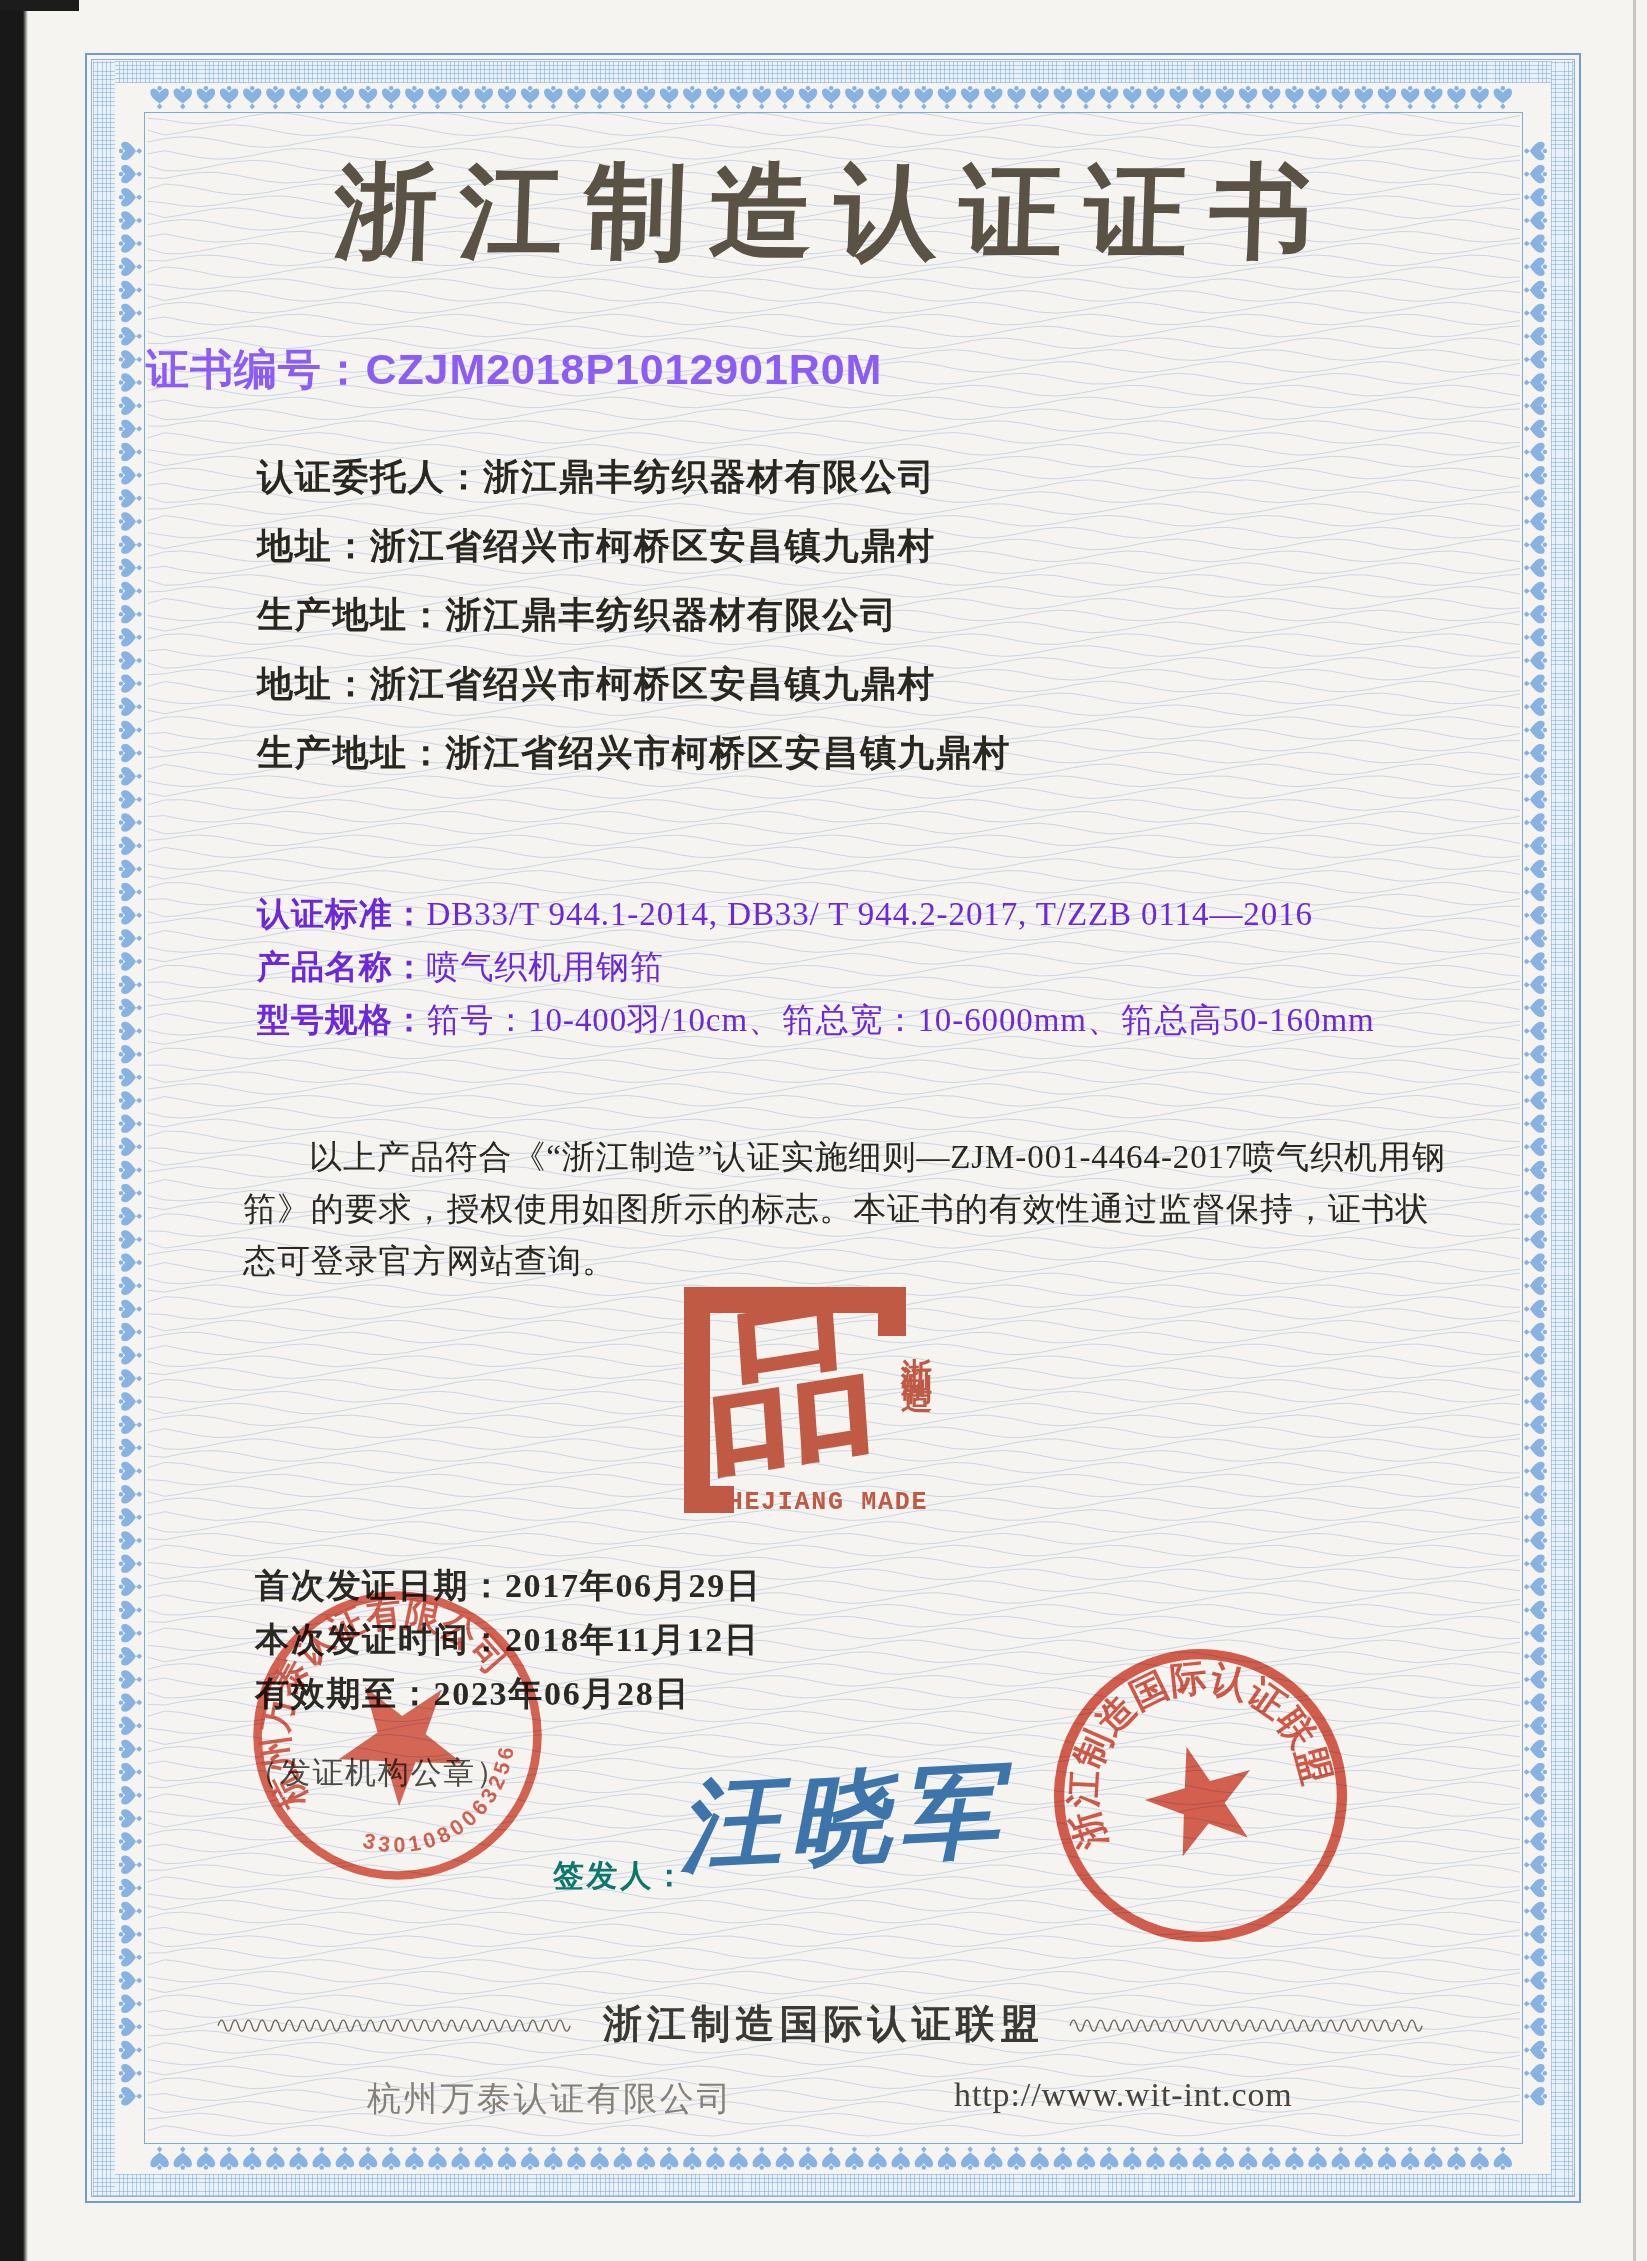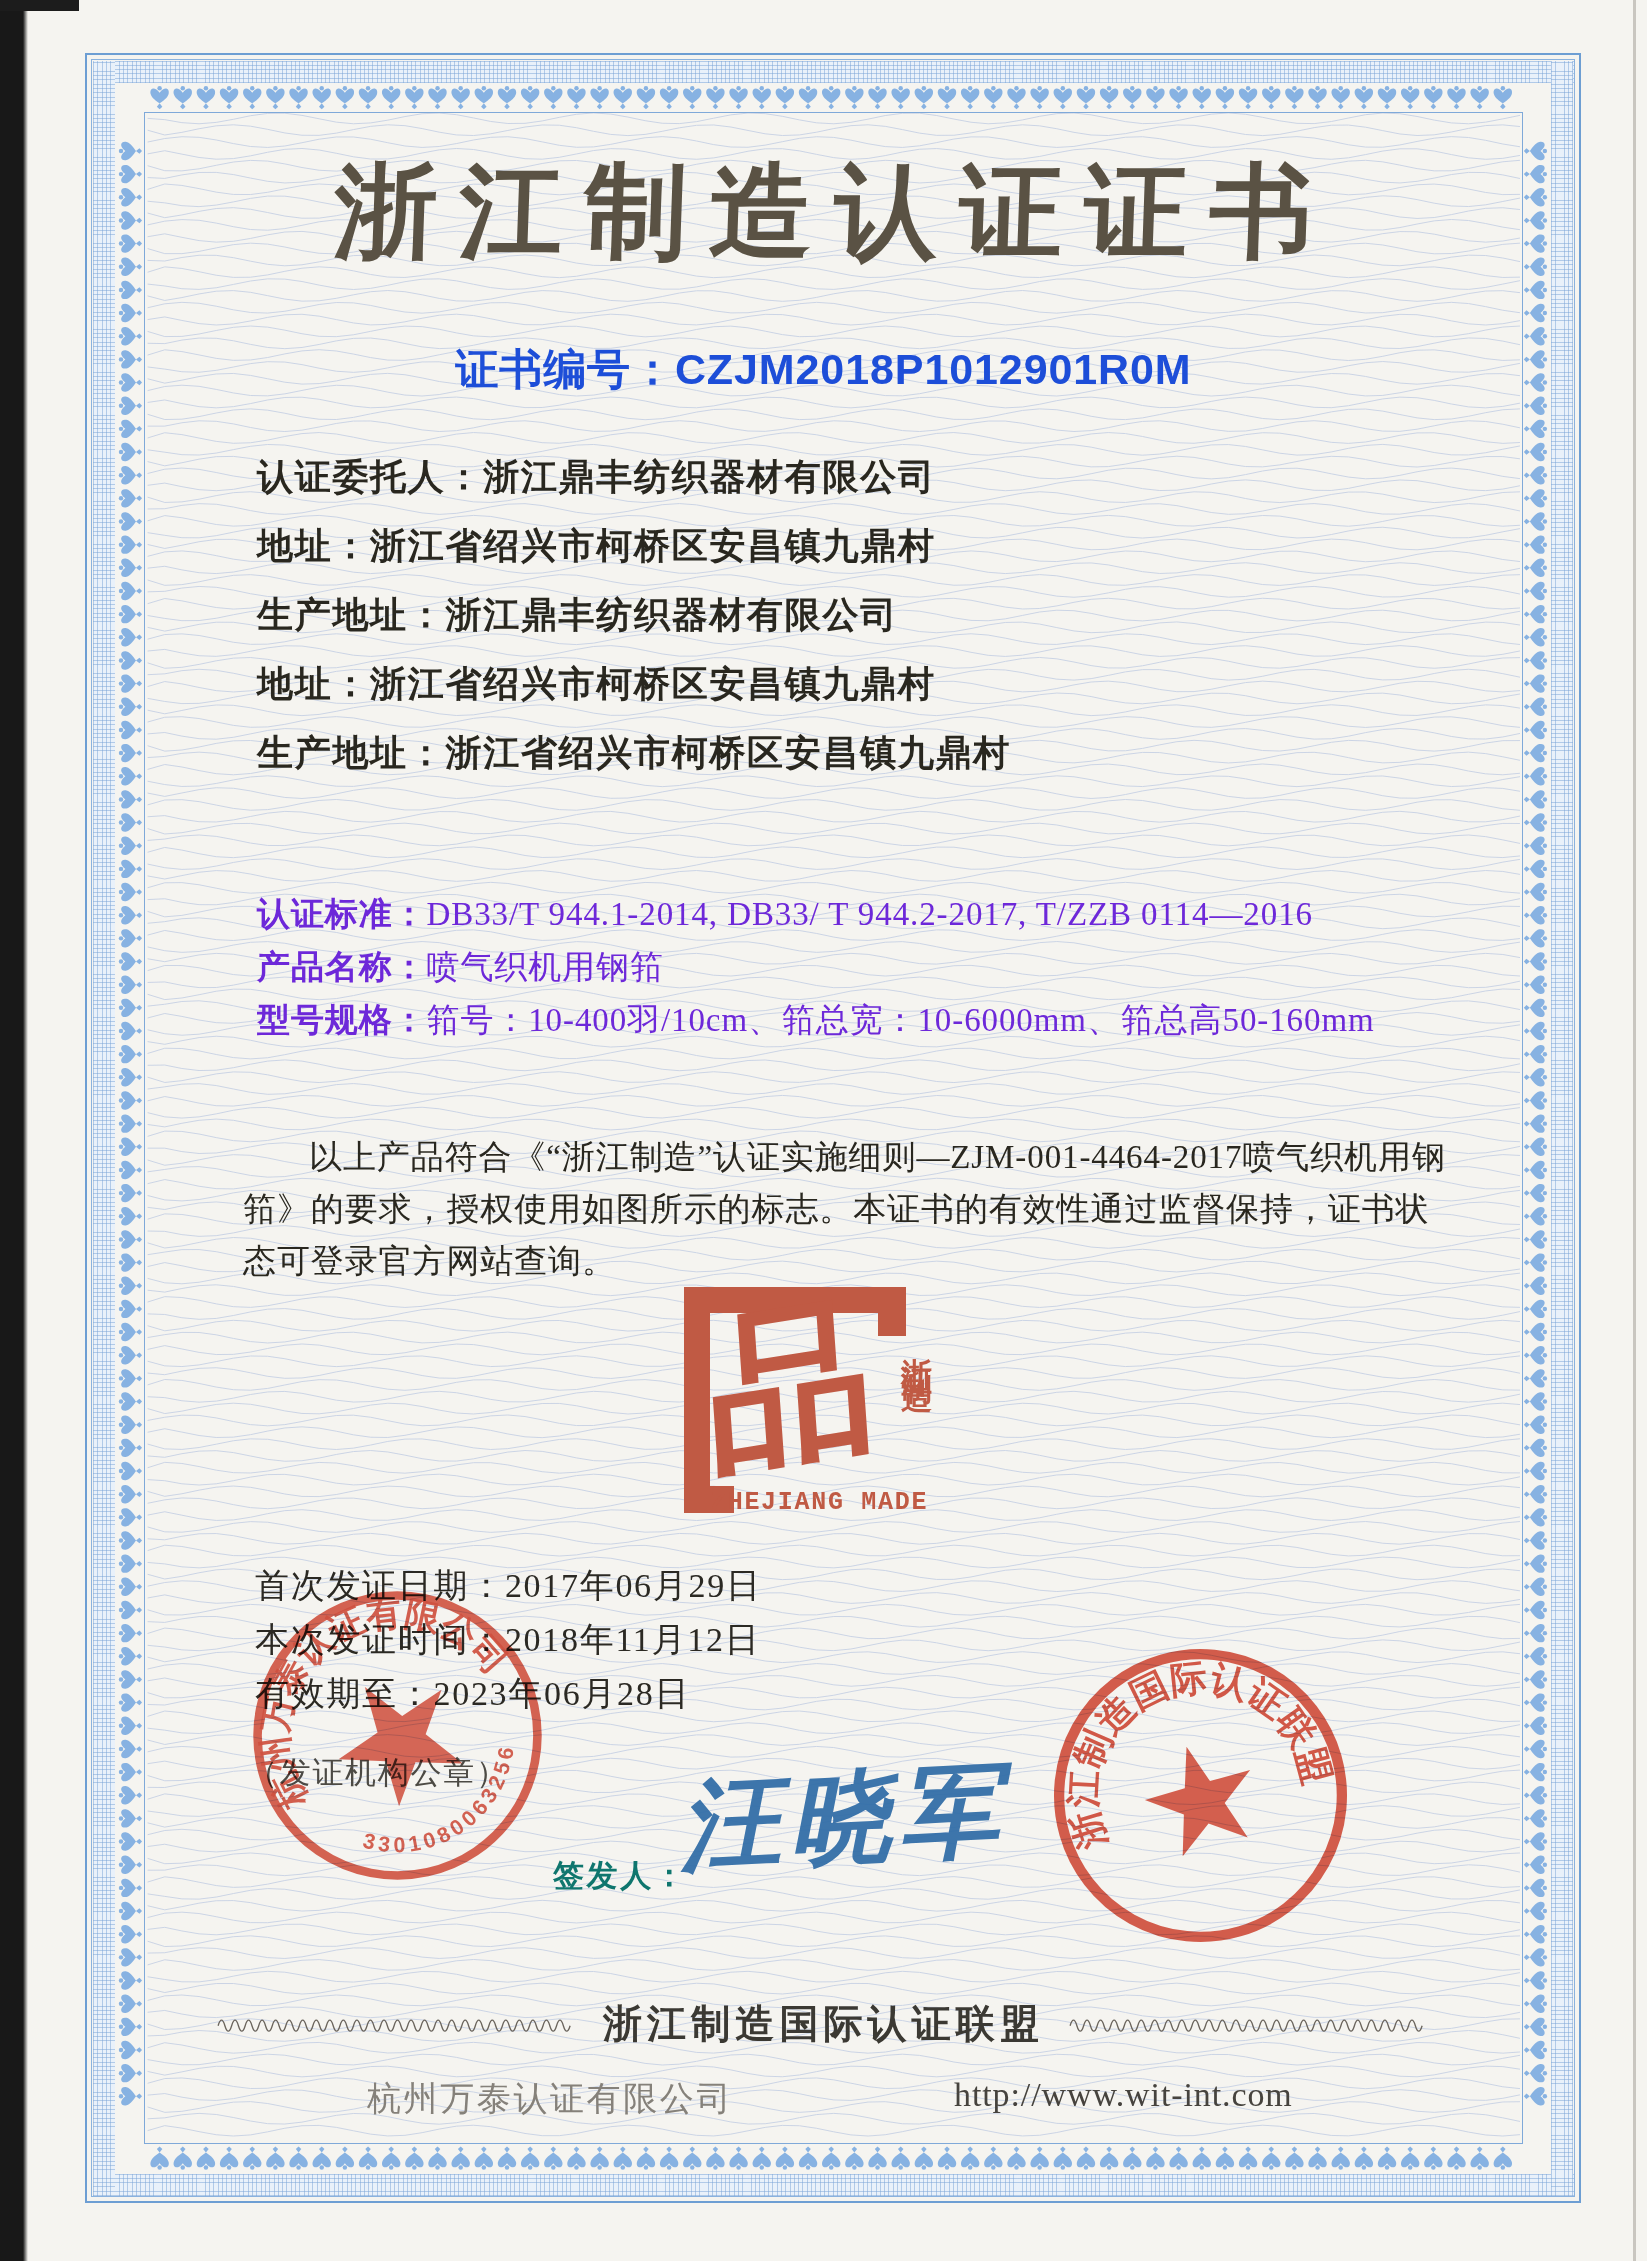--- a/index.html
+++ b/index.html
@@ -28,23 +28,23 @@
   .lat-right{left:1551px;top:61px;width:22px;height:2135px;}
   
   #deco{position:absolute;left:0;top:0;}
   
   .doc-title{
     position:absolute;left:146px;top:144px;width:1355px;text-align:center;
     font-size:103px;font-weight:700;color:#5a5244;letter-spacing:22px;
     transform:skewX(-2deg);text-indent:22px;
   }
   .certno{
-    position:absolute;left:146px;top:341px;width:1355px;text-align:center;
+    position:absolute;left:146px;top:341px;width:1355px;
     font-family:"Liberation Sans","DejaVu Sans",sans-serif;
-    font-size:43px;font-weight:700;color:#1d4ed8;letter-spacing:0.9px;
+    font-size:43px;font-weight:700;color:#8b5cf6;letter-spacing:0.9px;
   }
   .fields{position:absolute;left:257px;top:453px;}
   .frow{height:69px;font-size:36px;font-weight:700;color:#29271f;letter-spacing:1.7px;}
   .standards{position:absolute;left:257px;top:892px;}
   .srow{height:53px;font-size:33px;color:#6d28d9;letter-spacing:0.9px;}
   .srow .lbl{font-weight:700;}
   .srow .val{font-weight:500;}
   .statement{
     position:absolute;left:243px;top:1131px;width:1205px;
     font-size:33px;line-height:52px;text-indent:2em;color:#29271f;letter-spacing:0.9px;
@@ -63,21 +63,21 @@
   .logo .side{
     position:absolute;right:0px;top:53px;writing-mode:vertical-rl;
     font-size:31px;line-height:1;letter-spacing:7.7px;color:#c05a44;font-weight:700;
   }
   .logo .caption{
     position:absolute;left:29px;top:208px;width:221px;
     font-family:Liberation Mono, monospace;
     font-size:25px;font-weight:700;letter-spacing:1.7px;color:#c05a44;white-space:nowrap;
   }
   .dates{position:absolute;left:255px;top:1563px;}
-  .drow{height:54px;font-size:34px;font-weight:400;color:#2b2923;letter-spacing:1.7px;}
+  .drow{height:54px;font-size:34px;font-weight:700;color:#2b2923;letter-spacing:1.7px;}
   .seal-note{position:absolute;left:247px;top:1752px;font-size:31px;color:#4c4a44;letter-spacing:1.7px;}
   .issuer{position:absolute;left:553px;top:1855px;font-size:31px;font-weight:600;color:#0f766e;letter-spacing:2.6px;}
   .signature{
     position:absolute;left:679px;top:1764px;font-size:101px;line-height:1.1;
     color:#2e6ba6;font-style:italic;font-weight:600;letter-spacing:8.6px;
     transform:rotate(-3deg);opacity:.92;z-index:2;
   }
   .stamp{position:absolute;mix-blend-mode:multiply;z-index:3;}
   
   .alliance{

